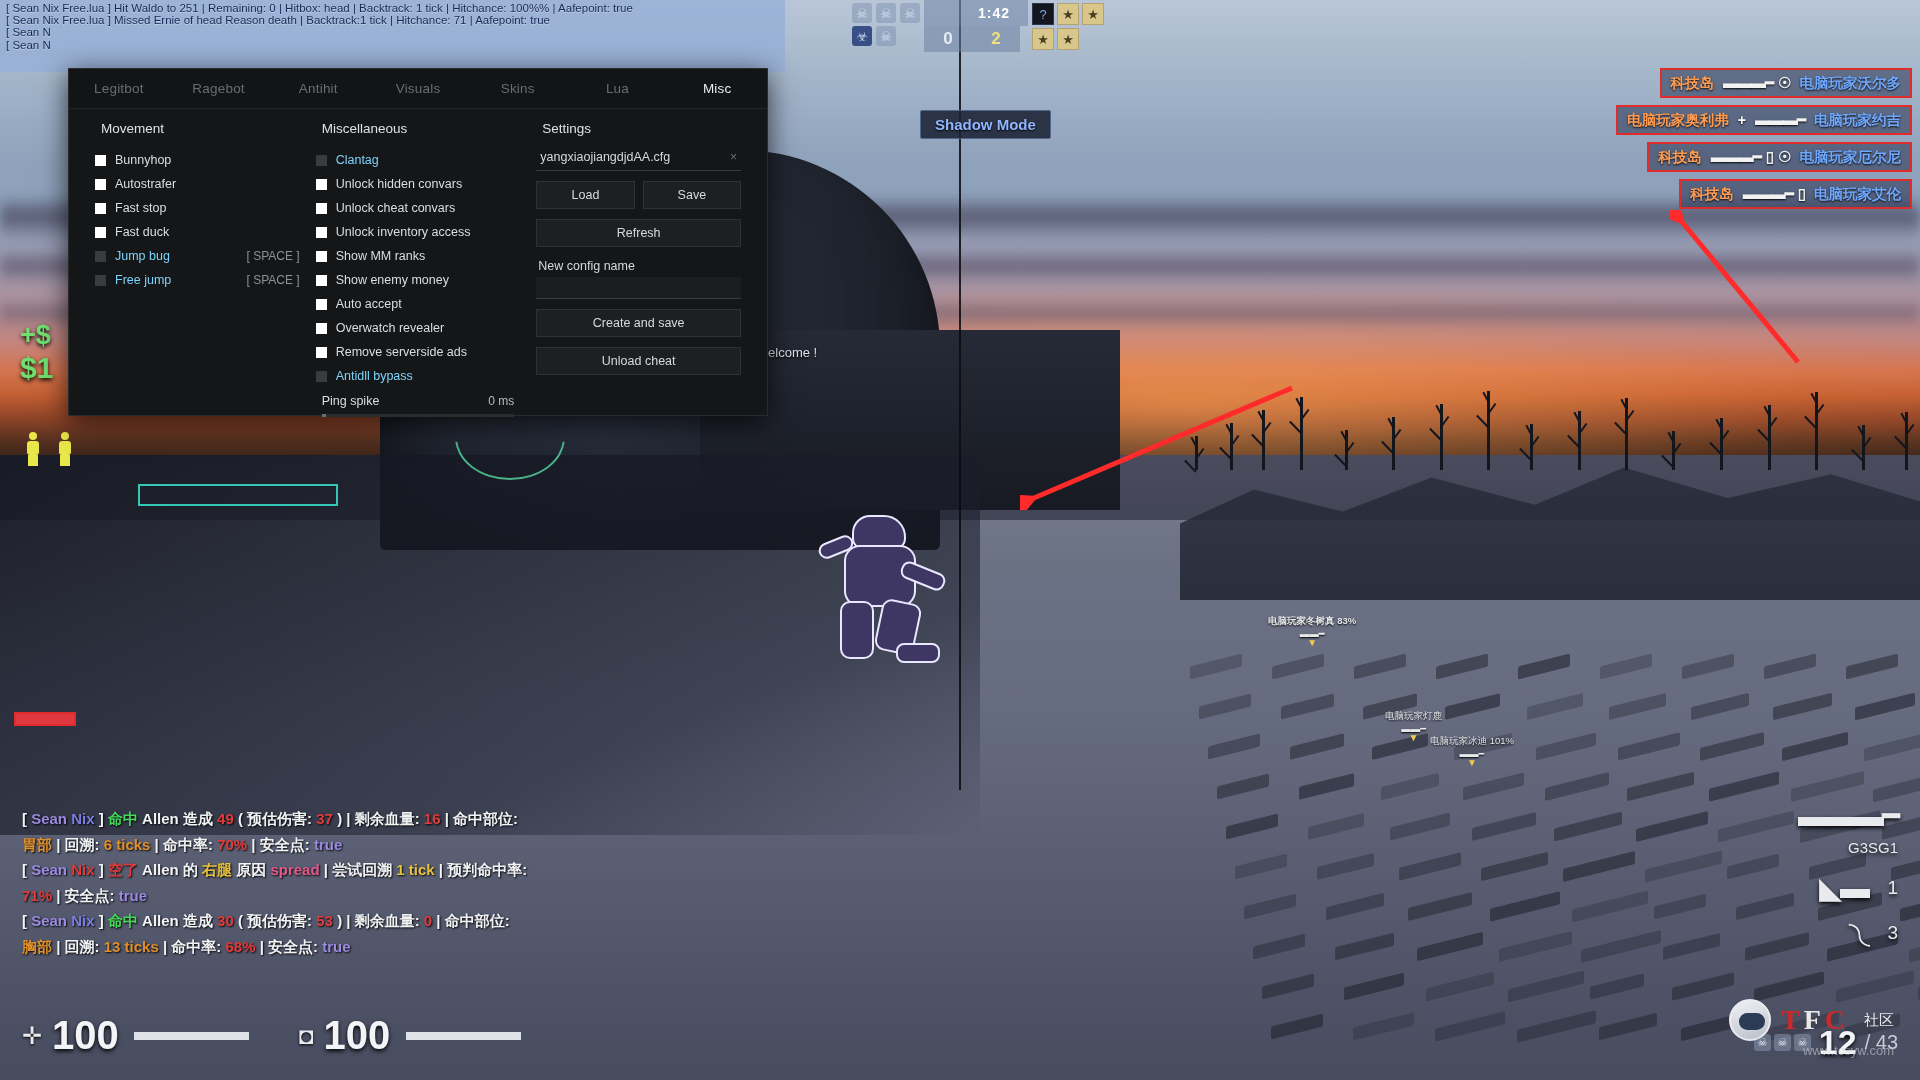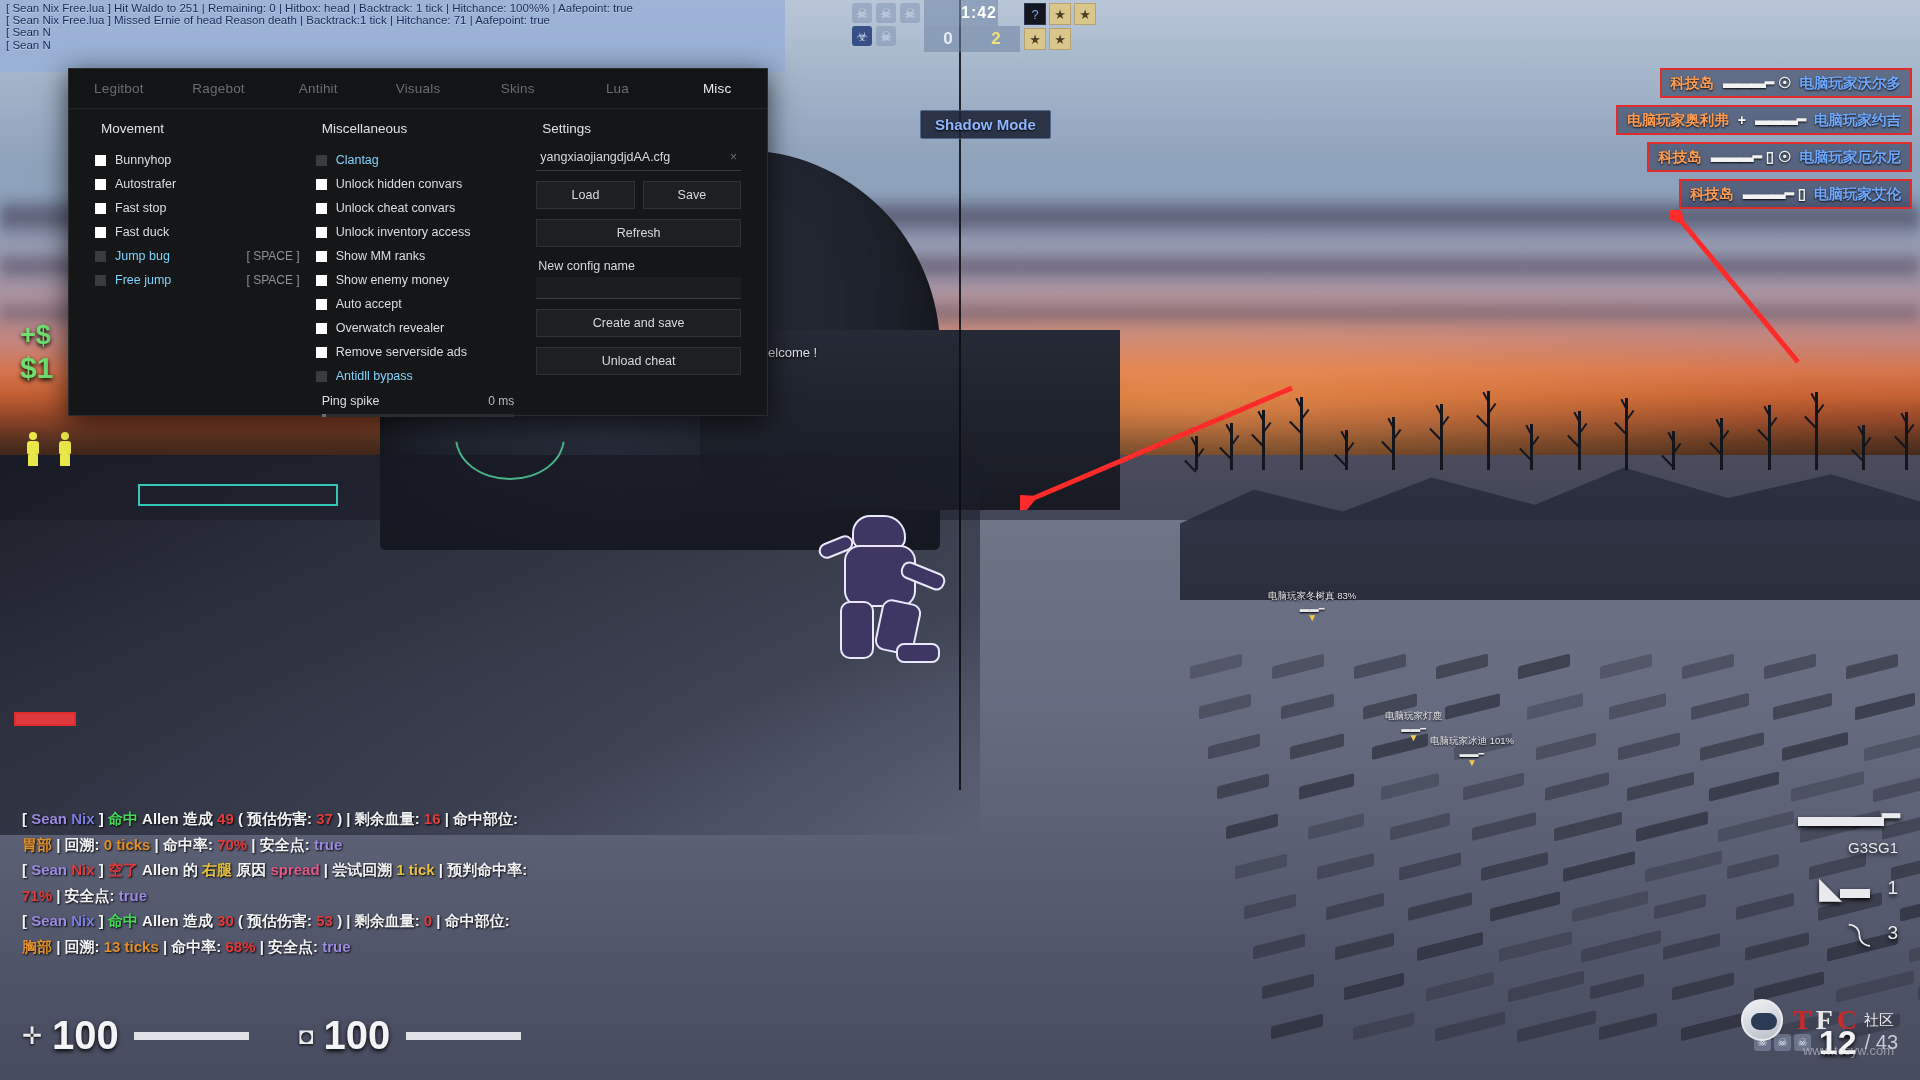--- a/index.html
+++ b/index.html
@@ -171,22 +171,22 @@
   .skullcol { display: flex; flex-direction: column; gap: 3px; padding-top: 3px; }
   .skullrow { display: flex; gap: 4px; }
   .skull {
     width: 20px; height: 20px; background: rgba(120,140,170,.45);
     border-radius: 3px; display: flex; align-items: center; justify-content: center;
     font-size: 13px; color: rgba(230,240,255,.8);
   }
   .skull.hl { background: rgba(35,60,120,.85); }
   .scorebox { display: flex; flex-direction: column; margin: 0 4px; }
   .timer {
-    width: 74px; height: 26px; background: rgba(120,140,172,.62);
-    color: #fff; font-size: 16px; font-weight: bold;
+    width: 104px; height: 26px; background: rgba(120,140,172,.62);
+    color: #fff; font-size: 14px; font-weight: bold;
     display: flex; align-items: center; justify-content: center;
     letter-spacing: 1px;
     padding-left: 36px;
   }
   .scores { display: flex; width: 96px; height: 26px; }
   .sc {
     flex: 1; background: rgba(110,130,160,.55); color: #e6ecf5;
     font-size: 17px; font-weight: bold;
     display: flex; align-items: center; justify-content: center;
   }
@@ -280,21 +280,21 @@
 
   
   .watermark {
     position: absolute; right: 26px; bottom: 22px;
     display: flex; flex-direction: column; align-items: flex-end;
   }
   .wm-main { display: flex; align-items: center; gap: 4px; }
   .wm-t { color: #cc2a2a; font-size: 28px; font-weight: bold; font-family: "Liberation Serif", serif; }
   .wm-f { color: #e8e8e8; font-size: 28px; font-weight: bold; font-family: "Liberation Serif", serif; }
   .wm-c { color: #cc2a2a; font-size: 28px; font-weight: bold; font-family: "Liberation Serif", serif; }
-  .wm-sq { color: #e8e8e8; font-size: 15px; margin-left: 3px; }
+  .wm-sq { color: #e8e8e8; font-size: 15px; margin-left: 15px; }
   .wm-url { color: rgba(215,215,220,.55); font-size: 13px; margin-top: 2px; }
   .wm-astro {
     width: 42px; height: 42px; border-radius: 50%;
     background: linear-gradient(160deg,#f0f2f5,#b9bec8);
     border: 2px solid #e9ebef; position: relative; margin-right: 6px;
   }
   .wm-visor {
     position: absolute; left: 8px; top: 12px; width: 26px; height: 17px;
     background: #2b3a55; border-radius: 9px;
   }
@@ -613,21 +613,21 @@
         <span class="kf-att">科技岛</span>
         <span class="kf-weapon">
           <span class="kf-icon">▬▬▬━</span>
           <span class="kf-icon">▯</span>
         </span>
         <span class="kf-vic">电脑玩家艾伦</span>
       </div>
     </div>
 
   <div id="esp-holder">
-      <div class="esp" style="left: 1268px; top: 590px;">
+      <div class="esp" style="left: 1268px; top: 615px; font-weight: bold;">
         <div class="esp-name">电脑玩家冬树真 83%</div>
         <div class="esp-name">▬▬━</div>
         <div class="esp-tri">▼</div>
       </div>
       <div class="esp" style="left: 1385px; top: 710px;">
         <div class="esp-name">电脑玩家灯鹿</div>
         <div class="esp-name">▬▬━</div>
         <div class="esp-tri">▼</div>
       </div>
       <div class="esp" style="left: 1430px; top: 735px;">
@@ -774,21 +774,21 @@
         <div class="mblock">
           <div class="mbtn wide">Unload cheat</div>
         </div>
       </div>
 
     </div>
   </div>
 
   <div class="hitlog" id="hitlog">
       <div><span class="hl-white">[ </span><span class="hl-purple">Sean</span><span class="hl-white"> </span><span class="hl-blue">Nix</span><span class="hl-white"> ] </span><span class="hl-green">命中</span><span class="hl-white"> Allen </span><span class="hl-white">造成 </span><span class="hl-red">49</span><span class="hl-white"> ( </span><span class="hl-white">预估伤害: </span><span class="hl-red">37</span><span class="hl-white"> ) | </span><span class="hl-white">剩余血量: </span><span class="hl-red">16</span><span class="hl-white"> | </span><span class="hl-white">命中部位: </span></div>
-      <div><span class="hl-orange">胃部</span><span class="hl-white"> | </span><span class="hl-white">回溯: </span><span class="hl-orange">0 ticks</span><span class="hl-white"> | </span><span class="hl-white">命中率: </span><span class="hl-red">70%</span><span class="hl-white"> | </span><span class="hl-white">安全点: </span><span class="hl-purple">true</span></div>
+      <div><span class="hl-orange">胃部</span><span class="hl-white"> | </span><span class="hl-white">回溯: </span><span class="hl-orange">6 ticks</span><span class="hl-white"> | </span><span class="hl-white">命中率: </span><span class="hl-red">70%</span><span class="hl-white"> | </span><span class="hl-white">安全点: </span><span class="hl-purple">true</span></div>
       <div><span class="hl-white">[ </span><span class="hl-purple">Sean</span><span class="hl-white"> </span><span class="hl-red">Nix</span><span class="hl-white"> ] </span><span class="hl-red">空了</span><span class="hl-white"> Allen 的 </span><span class="hl-yellow">右腿</span><span class="hl-white"> 原因 </span><span class="hl-pink">spread</span><span class="hl-white"> | </span><span class="hl-white">尝试回溯 </span><span class="hl-yellow">1 tick</span><span class="hl-white"> | </span><span class="hl-white">预判命中率: </span></div>
       <div><span class="hl-red">71%</span><span class="hl-white"> | </span><span class="hl-white">安全点: </span><span class="hl-purple">true</span></div>
       <div><span class="hl-white">[ </span><span class="hl-purple">Sean</span><span class="hl-white"> </span><span class="hl-blue">Nix</span><span class="hl-white"> ] </span><span class="hl-green">命中</span><span class="hl-white"> Allen </span><span class="hl-white">造成 </span><span class="hl-red">30</span><span class="hl-white"> ( </span><span class="hl-white">预估伤害: </span><span class="hl-red">53</span><span class="hl-white"> ) | </span><span class="hl-white">剩余血量: </span><span class="hl-red">0</span><span class="hl-white"> | </span><span class="hl-white">命中部位: </span></div>
       <div><span class="hl-orange">胸部</span><span class="hl-white"> | </span><span class="hl-white">回溯: </span><span class="hl-orange">13 ticks</span><span class="hl-white"> | </span><span class="hl-white">命中率: </span><span class="hl-red">68%</span><span class="hl-white"> | </span><span class="hl-white">安全点: </span><span class="hl-purple">true</span></div>
     </div>
 
   <div class="hpbar">
     <span class="hud-icon">✛</span>
     <span class="hud-num">100</span>
     <span class="hud-meter"></span>

